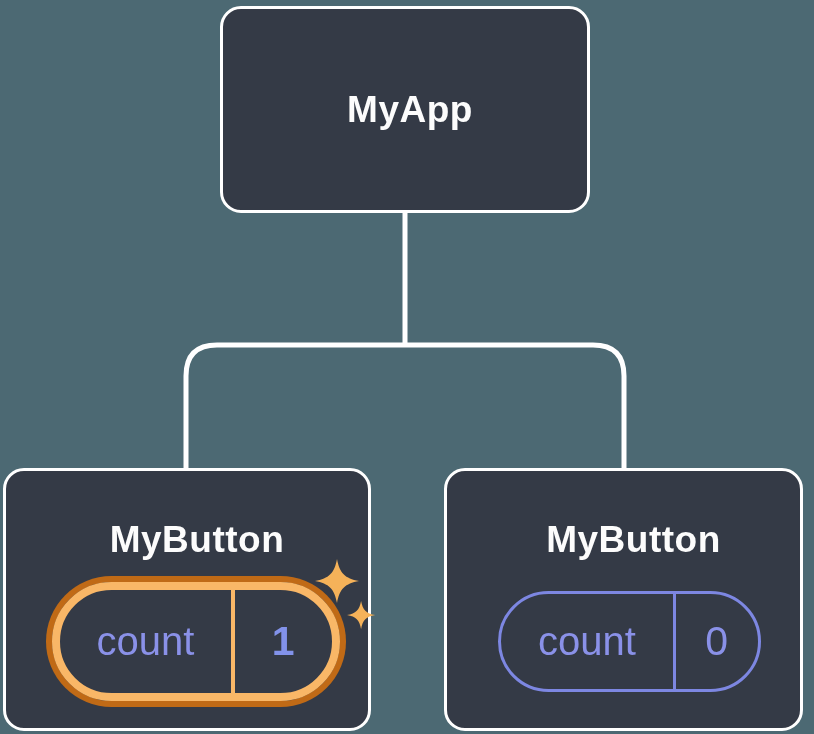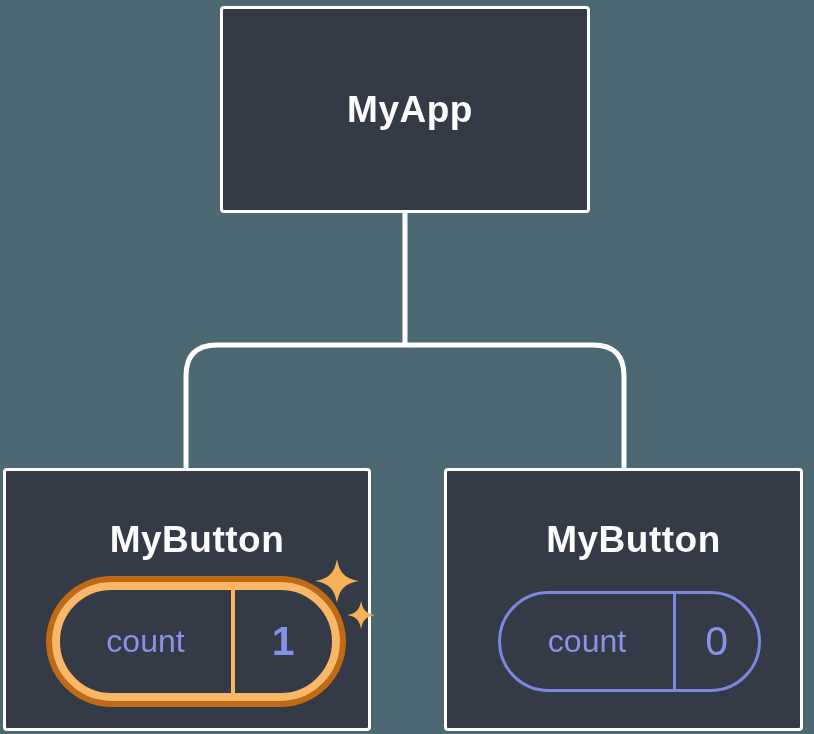--- a/index.html
+++ b/index.html
@@ -21,21 +21,21 @@
     font-family:"Liberation Sans", sans-serif;
     width:814px;height:734px;
     position:relative;overflow:hidden;
   }
   .canvas{position:absolute;left:0;top:0;width:814px;height:734px;}
   svg.connectors{position:absolute;left:0;top:0;pointer-events:none;}
   .node{
     position:absolute;
     background:var(--node-fill);
     border:3px solid var(--node-border);
-    border-radius:4px;
+    border-radius:21px;
     box-sizing:border-box;
     padding-left:10px;
   }
   .node-root{
     left:220px;top:6px;width:370px;height:207px;
     display:flex;align-items:center;justify-content:center;
   }
   .node-child-left{left:3px;top:468px;width:368px;height:263px;}
   .node-child-right{left:444px;top:468px;width:359px;height:263px;}
   .node-label{
@@ -62,21 +62,21 @@
   .pill-plain{
     left:51px;top:120px;width:263px;height:101px;
     border:3px solid var(--pill-border);
     grid-template-columns:172px 2.5px 1fr;
   }
   .pill-cell{
     display:flex;align-items:center;justify-content:center;
   }
   .state-name{
     color:var(--state-text);
-    font-size:32px;font-weight:400;
+    font-size:40px;font-weight:400;
   }
   .state-value{
     color:var(--state-value-text);
     font-size:41px;
   }
   .pill-highlight .state-value{font-weight:700;}
   .pill-plain .state-value{font-weight:400;color:var(--state-text);}
   .pill-divider-orange{background:var(--ring-inner);}
   .pill-divider-purple{background:var(--pill-border);}
   .sparkles{

